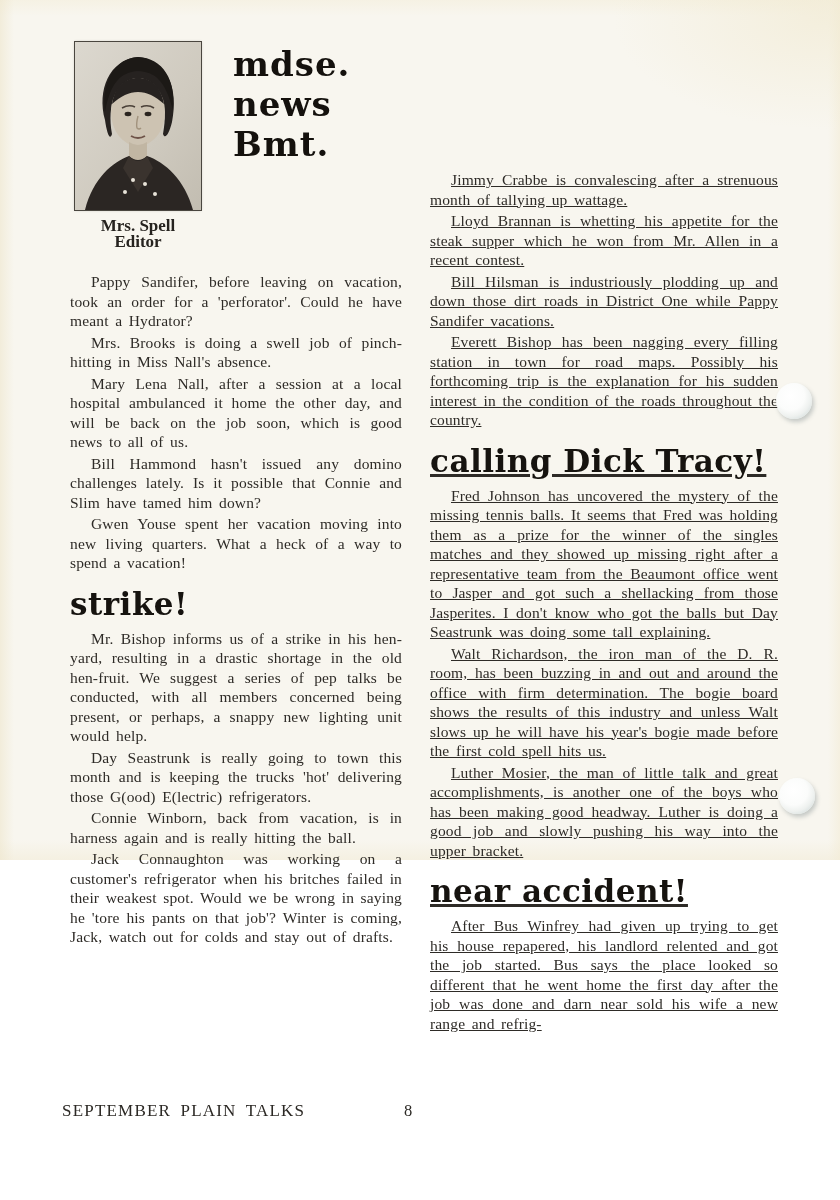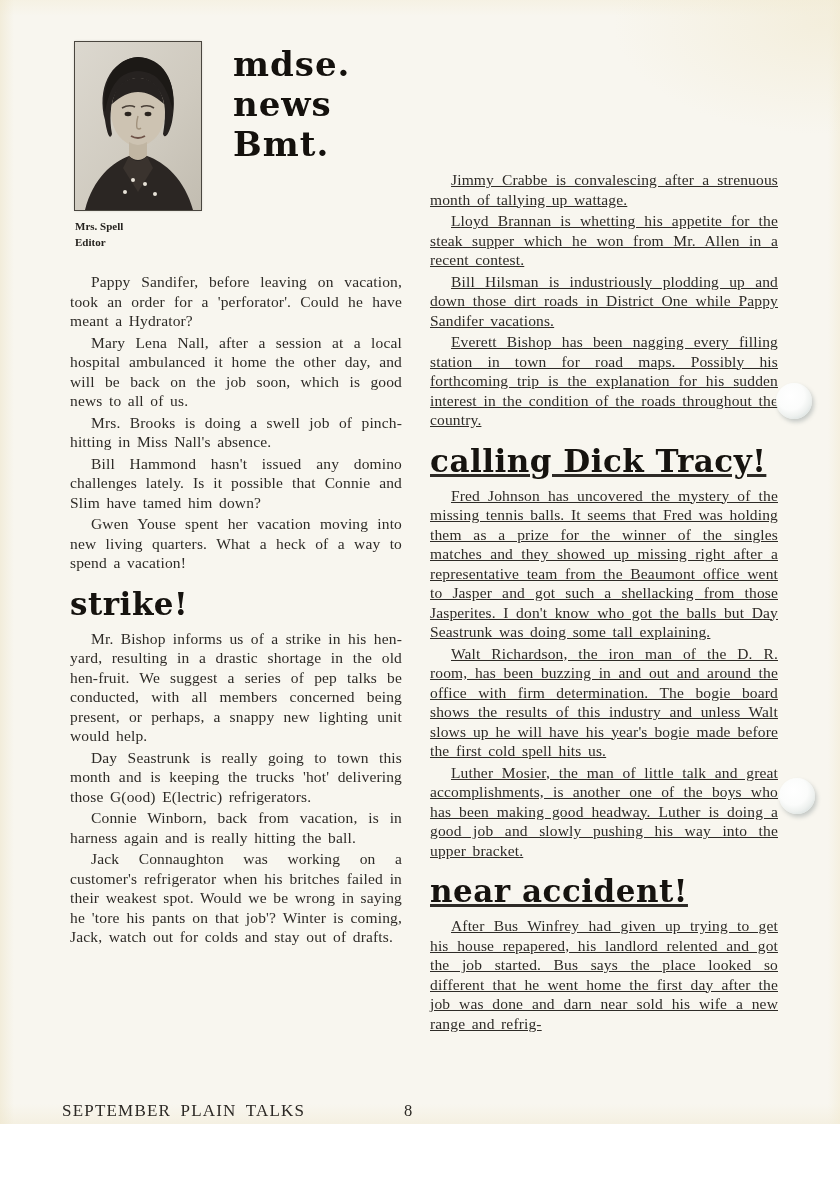--- a/index.html
+++ b/index.html
@@ -9,21 +9,21 @@
   body {
     width: 840px;
     height: 1200px;
     overflow: hidden;
     font-family: "Liberation Serif", "DejaVu Serif", serif;
     background: #ffffff;
   }
   .page {
     position: relative;
     width: 840px;
-    height: 1124px;
+    height: 860px;
     background:
       radial-gradient(ellipse 300px 160px at 98% 2%, rgba(240,232,205,0.55), rgba(240,232,205,0) 70%),
       linear-gradient(90deg, rgba(238,230,205,0.6) 0px, rgba(238,230,205,0) 14px),
       linear-gradient(270deg, rgba(242,235,212,0.55) 0px, rgba(242,235,212,0) 12px),
       linear-gradient(180deg, rgba(243,237,216,0.5) 0px, rgba(243,237,216,0) 16px),
       linear-gradient(0deg, rgba(241,234,212,0.5) 0px, rgba(241,234,212,0) 20px),
       #f8f6ef;
     color: #2e2b27;
   }
 
@@ -75,23 +75,23 @@
     font-family: "DejaVu Serif", serif;
     font-weight: 700;
     font-size: 34px;
     line-height: 40px;
     letter-spacing: 1px;
     color: #14110d;
   }
   .photo-caption {
     width: 126px;
     margin: 8px 0 22px 5px;
-    text-align: left;
+    text-align: center;
     font-weight: 700;
-    font-size: 11px;
+    font-size: 17px;
     line-height: 16px;
     color: #26231f;
   }
 
   
   .footer-title {
     position: absolute;
     left: 62px;
     top: 1101px;
     font-size: 17px;
@@ -170,22 +170,22 @@
       </div>
     </div>
 
     <div class="photo-caption">
       <div>Mrs. Spell</div>
       <div>Editor</div>
     </div>
 
     <div>
         <p class="body-para">Pappy Sandifer, before leaving on vacation, took an order for a 'perforator'. Could he have meant a Hydrator?</p>
+        <p class="body-para">Mrs. Brooks is doing a swell job of pinch-hitting in Miss Nall's absence.</p>
         <p class="body-para">Mary Lena Nall, after a session at a local hospital ambulanced it home the other day, and will be back on the job soon, which is good news to all of us.</p>
-        <p class="body-para">Mrs. Brooks is doing a swell job of pinch-hitting in Miss Nall's absence.</p>
         <p class="body-para">Bill Hammond hasn't issued any domino challenges lately. Is it possible that Connie and Slim have tamed him down?</p>
         <p class="body-para">Gwen Youse spent her vacation moving into new living quarters. What a heck of a way to spend a vacation!</p>
         <h2 class="col-headline">strike!</h2>
         <p class="body-para">Mr. Bishop informs us of a strike in his hen-yard, resulting in a drastic shortage in the old hen-fruit. We suggest a series of pep talks be conducted, with all members concerned being present, or perhaps, a snappy new lighting unit would help.</p>
         <p class="body-para">Day Seastrunk is really going to town this month and is keeping the trucks 'hot' delivering those G(ood) E(lectric) refrigerators.</p>
         <p class="body-para">Connie Winborn, back from vacation, is in harness again and is really hitting the ball.</p>
         <p class="body-para">Jack Connaughton was working on a customer's refrigerator when his britches failed in their weakest spot. Would we be wrong in saying he 'tore his pants on that job'? Winter is coming, Jack, watch out for colds and stay out of drafts.</p>
       </div>
   </div>
 

